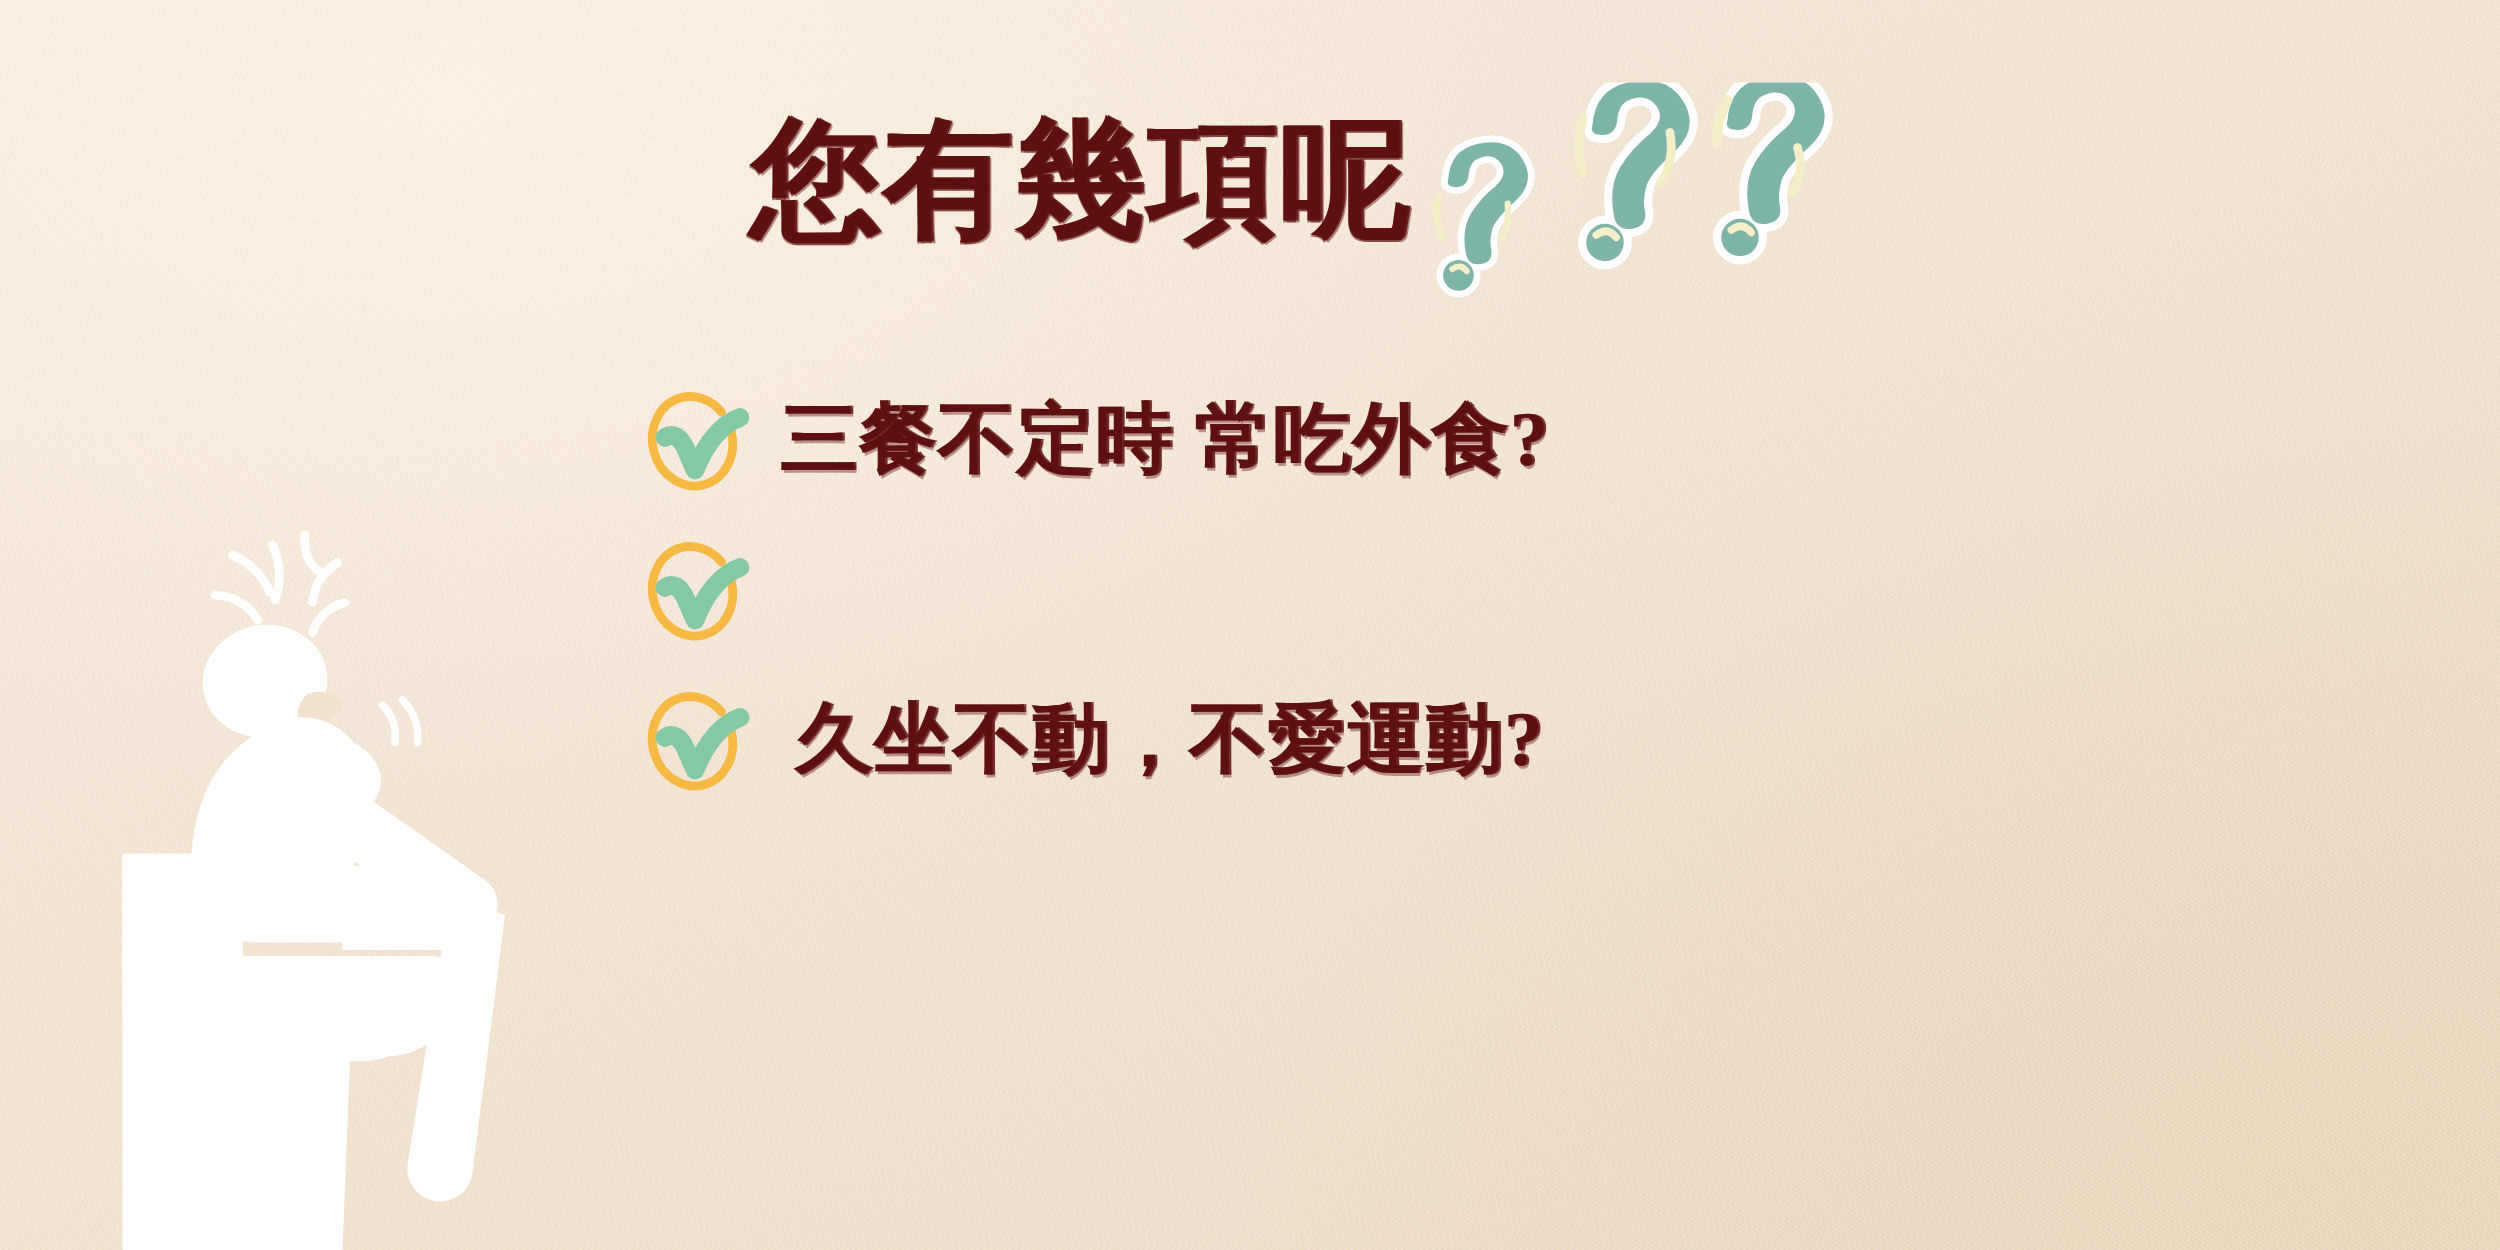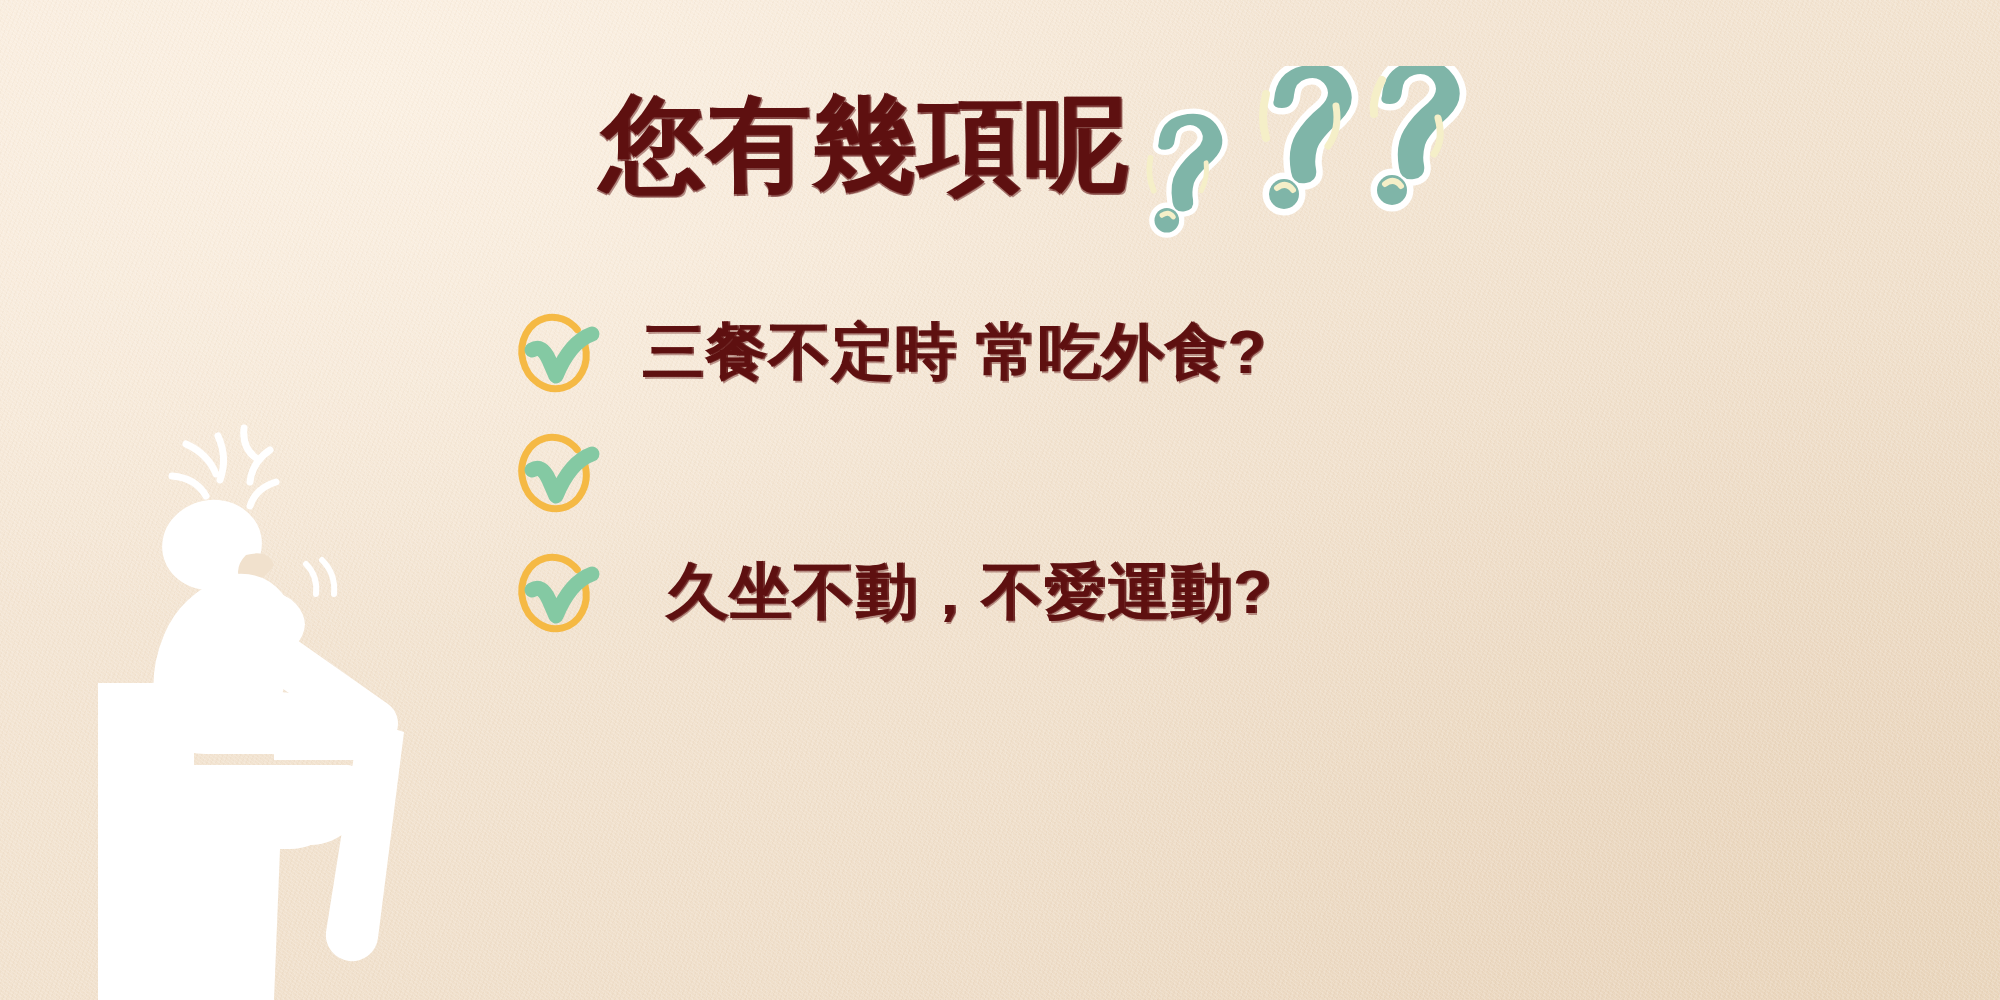--- a/index.html
+++ b/index.html
@@ -70,22 +70,23 @@
     left: 510px;
     top: 305px;
     display: flex;
     flex-direction: column;
     gap: 26px;
   }
 
   .check-row {
     display: flex;
     align-items: center;
-    gap: 34px;
+    gap: 16px;
     height: 94px;
+    font-family: Liberation Serif, serif;
   }
 
   .check-icon {
     flex: none;
     width: 92px;
     height: 92px;
     display: block;
   }
 
   .check-label {
@@ -98,21 +99,21 @@
     text-shadow:
        2px 0 0 rgba(94,16,16,0.8),
        2px 2px 0 rgba(94,16,16,0.4);
   }
 
   
   .check-row.indent-1 .check-label { margin-left: 6px; }
   .check-row.indent-2 .check-label { margin-left: 6px; }
   .check-row.indent-3 .check-label { margin-left: 6px; }
   .check-row.indent-4 .check-label { margin-left: 10px; }
-  .check-row.indent-5 .check-label { margin-left: 30px; }
+  .check-row.indent-5 .check-label { margin-left: 18px; }
 
   
   .person-illustration {
     position: absolute;
     left: 60px;
     top: 400px;
     width: 420px;
     height: 600px;
   }
 </style>

